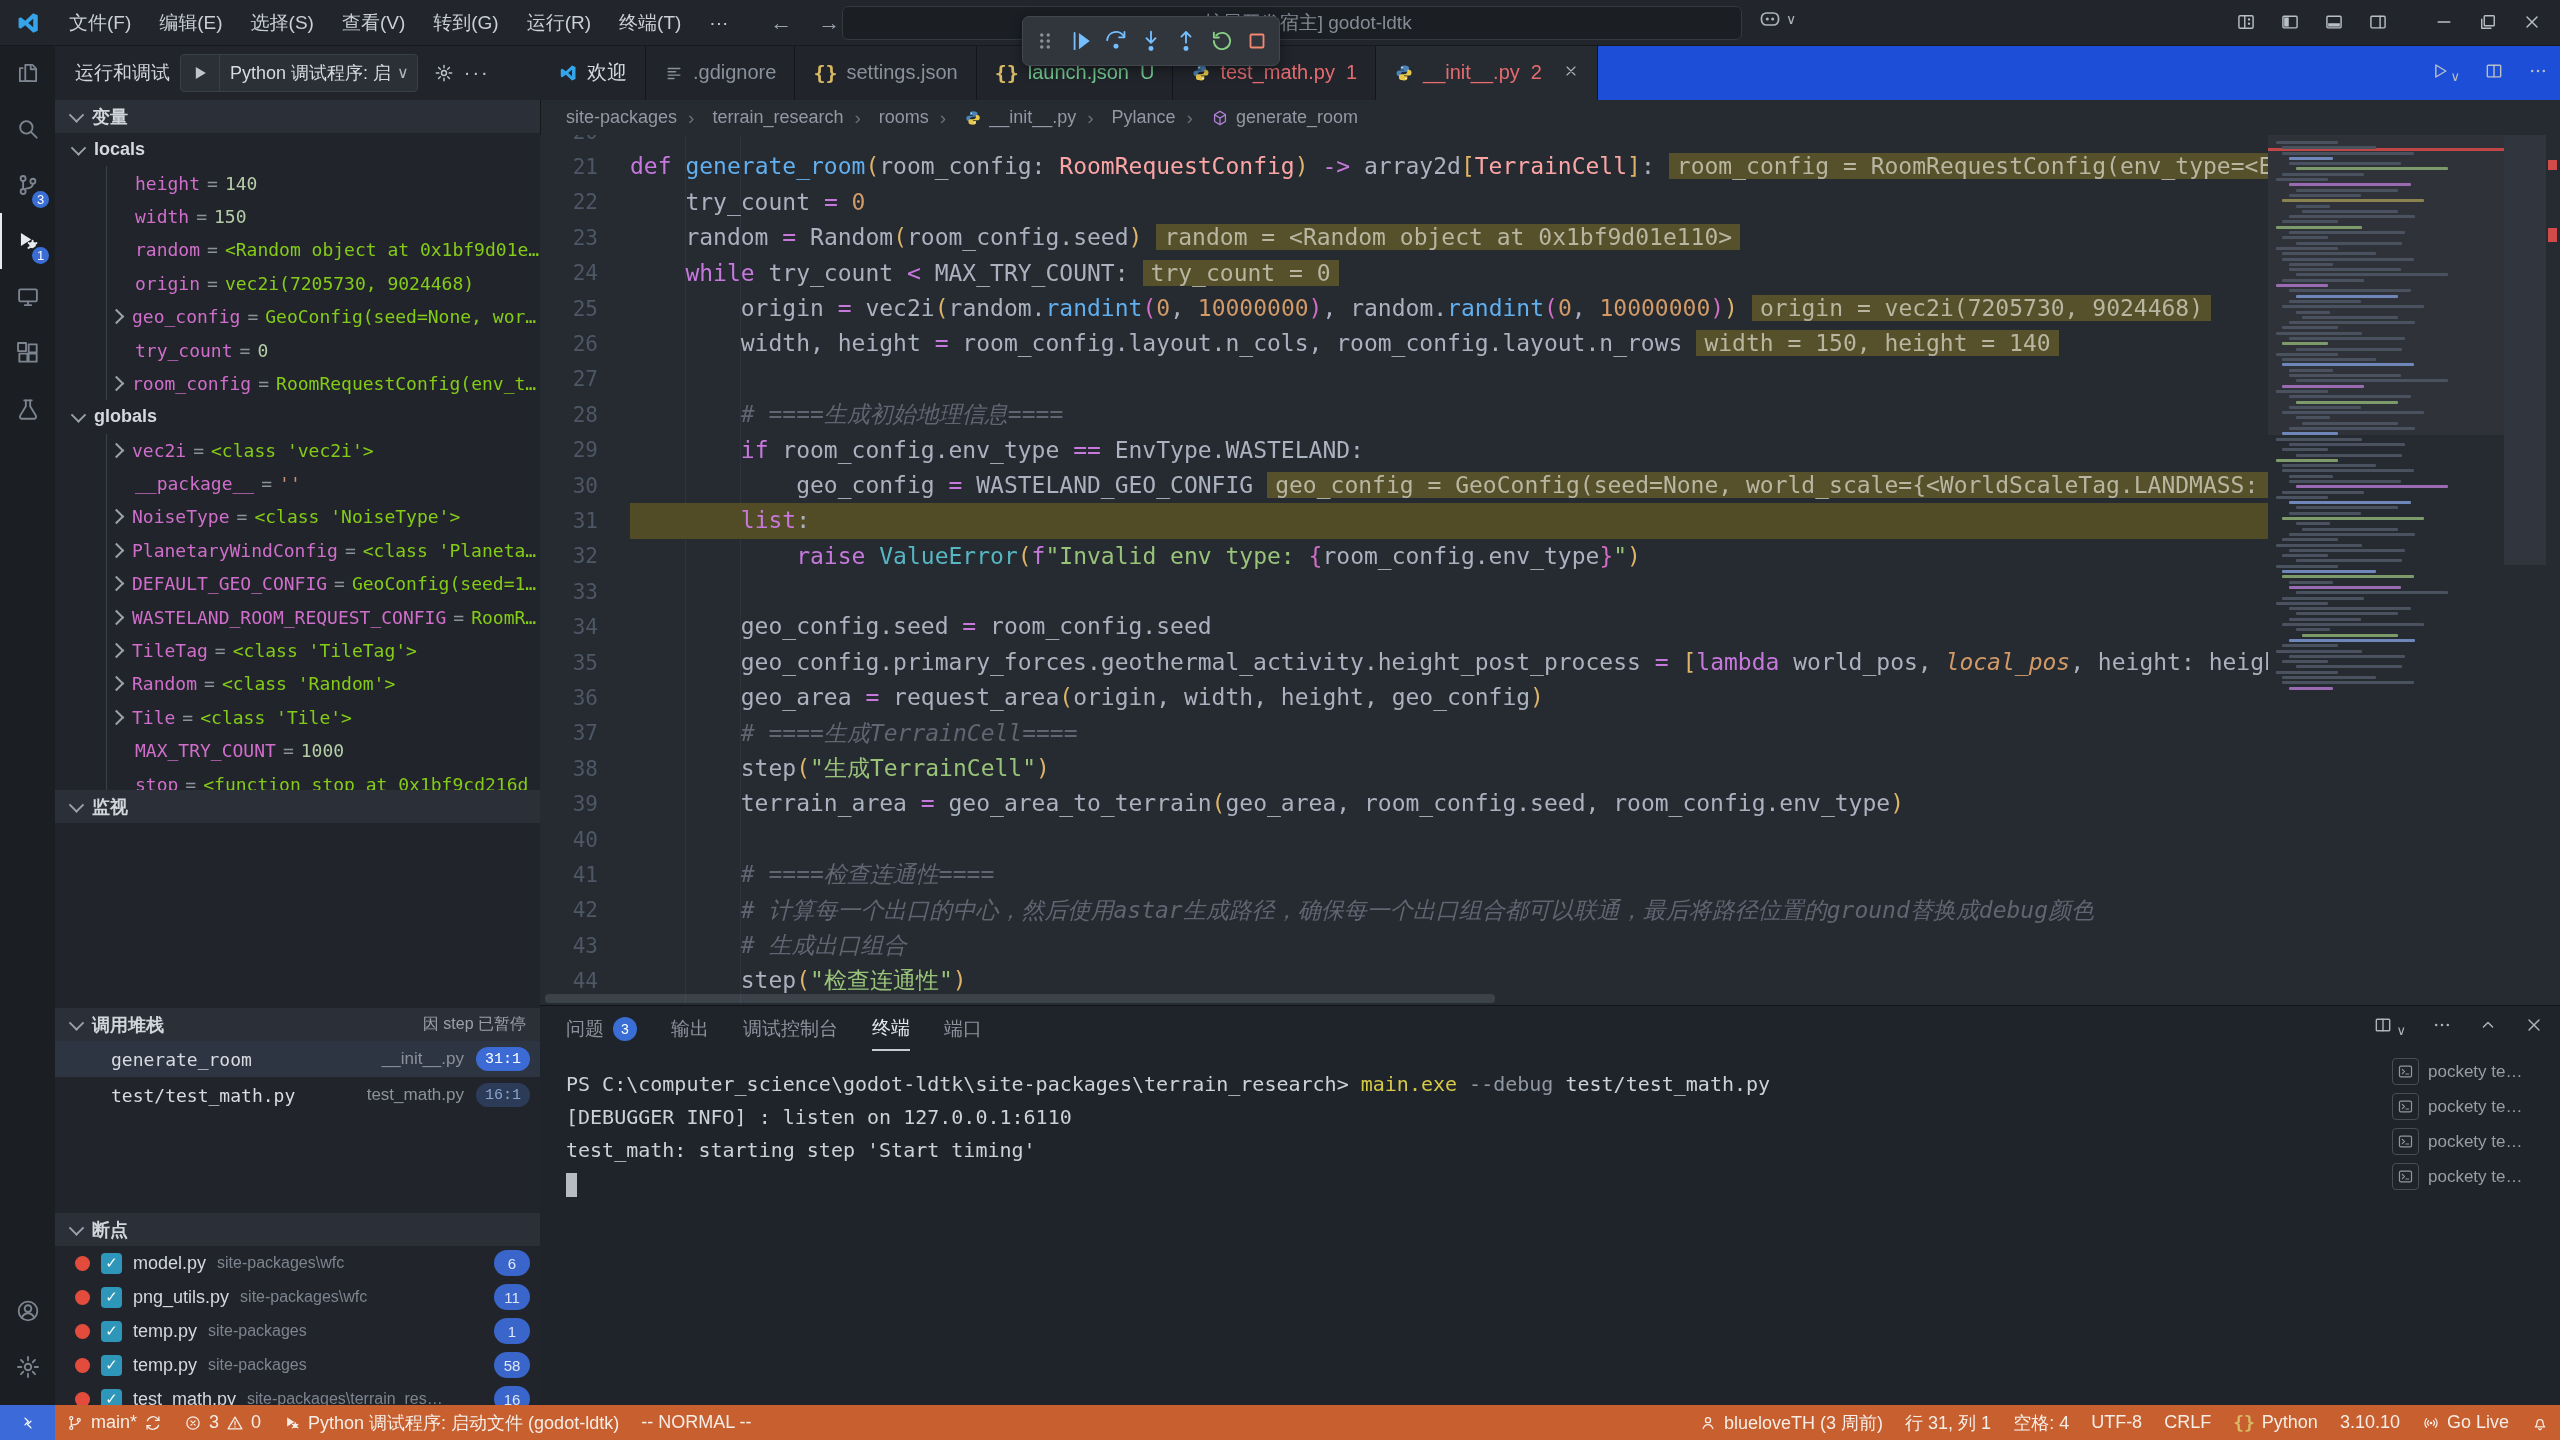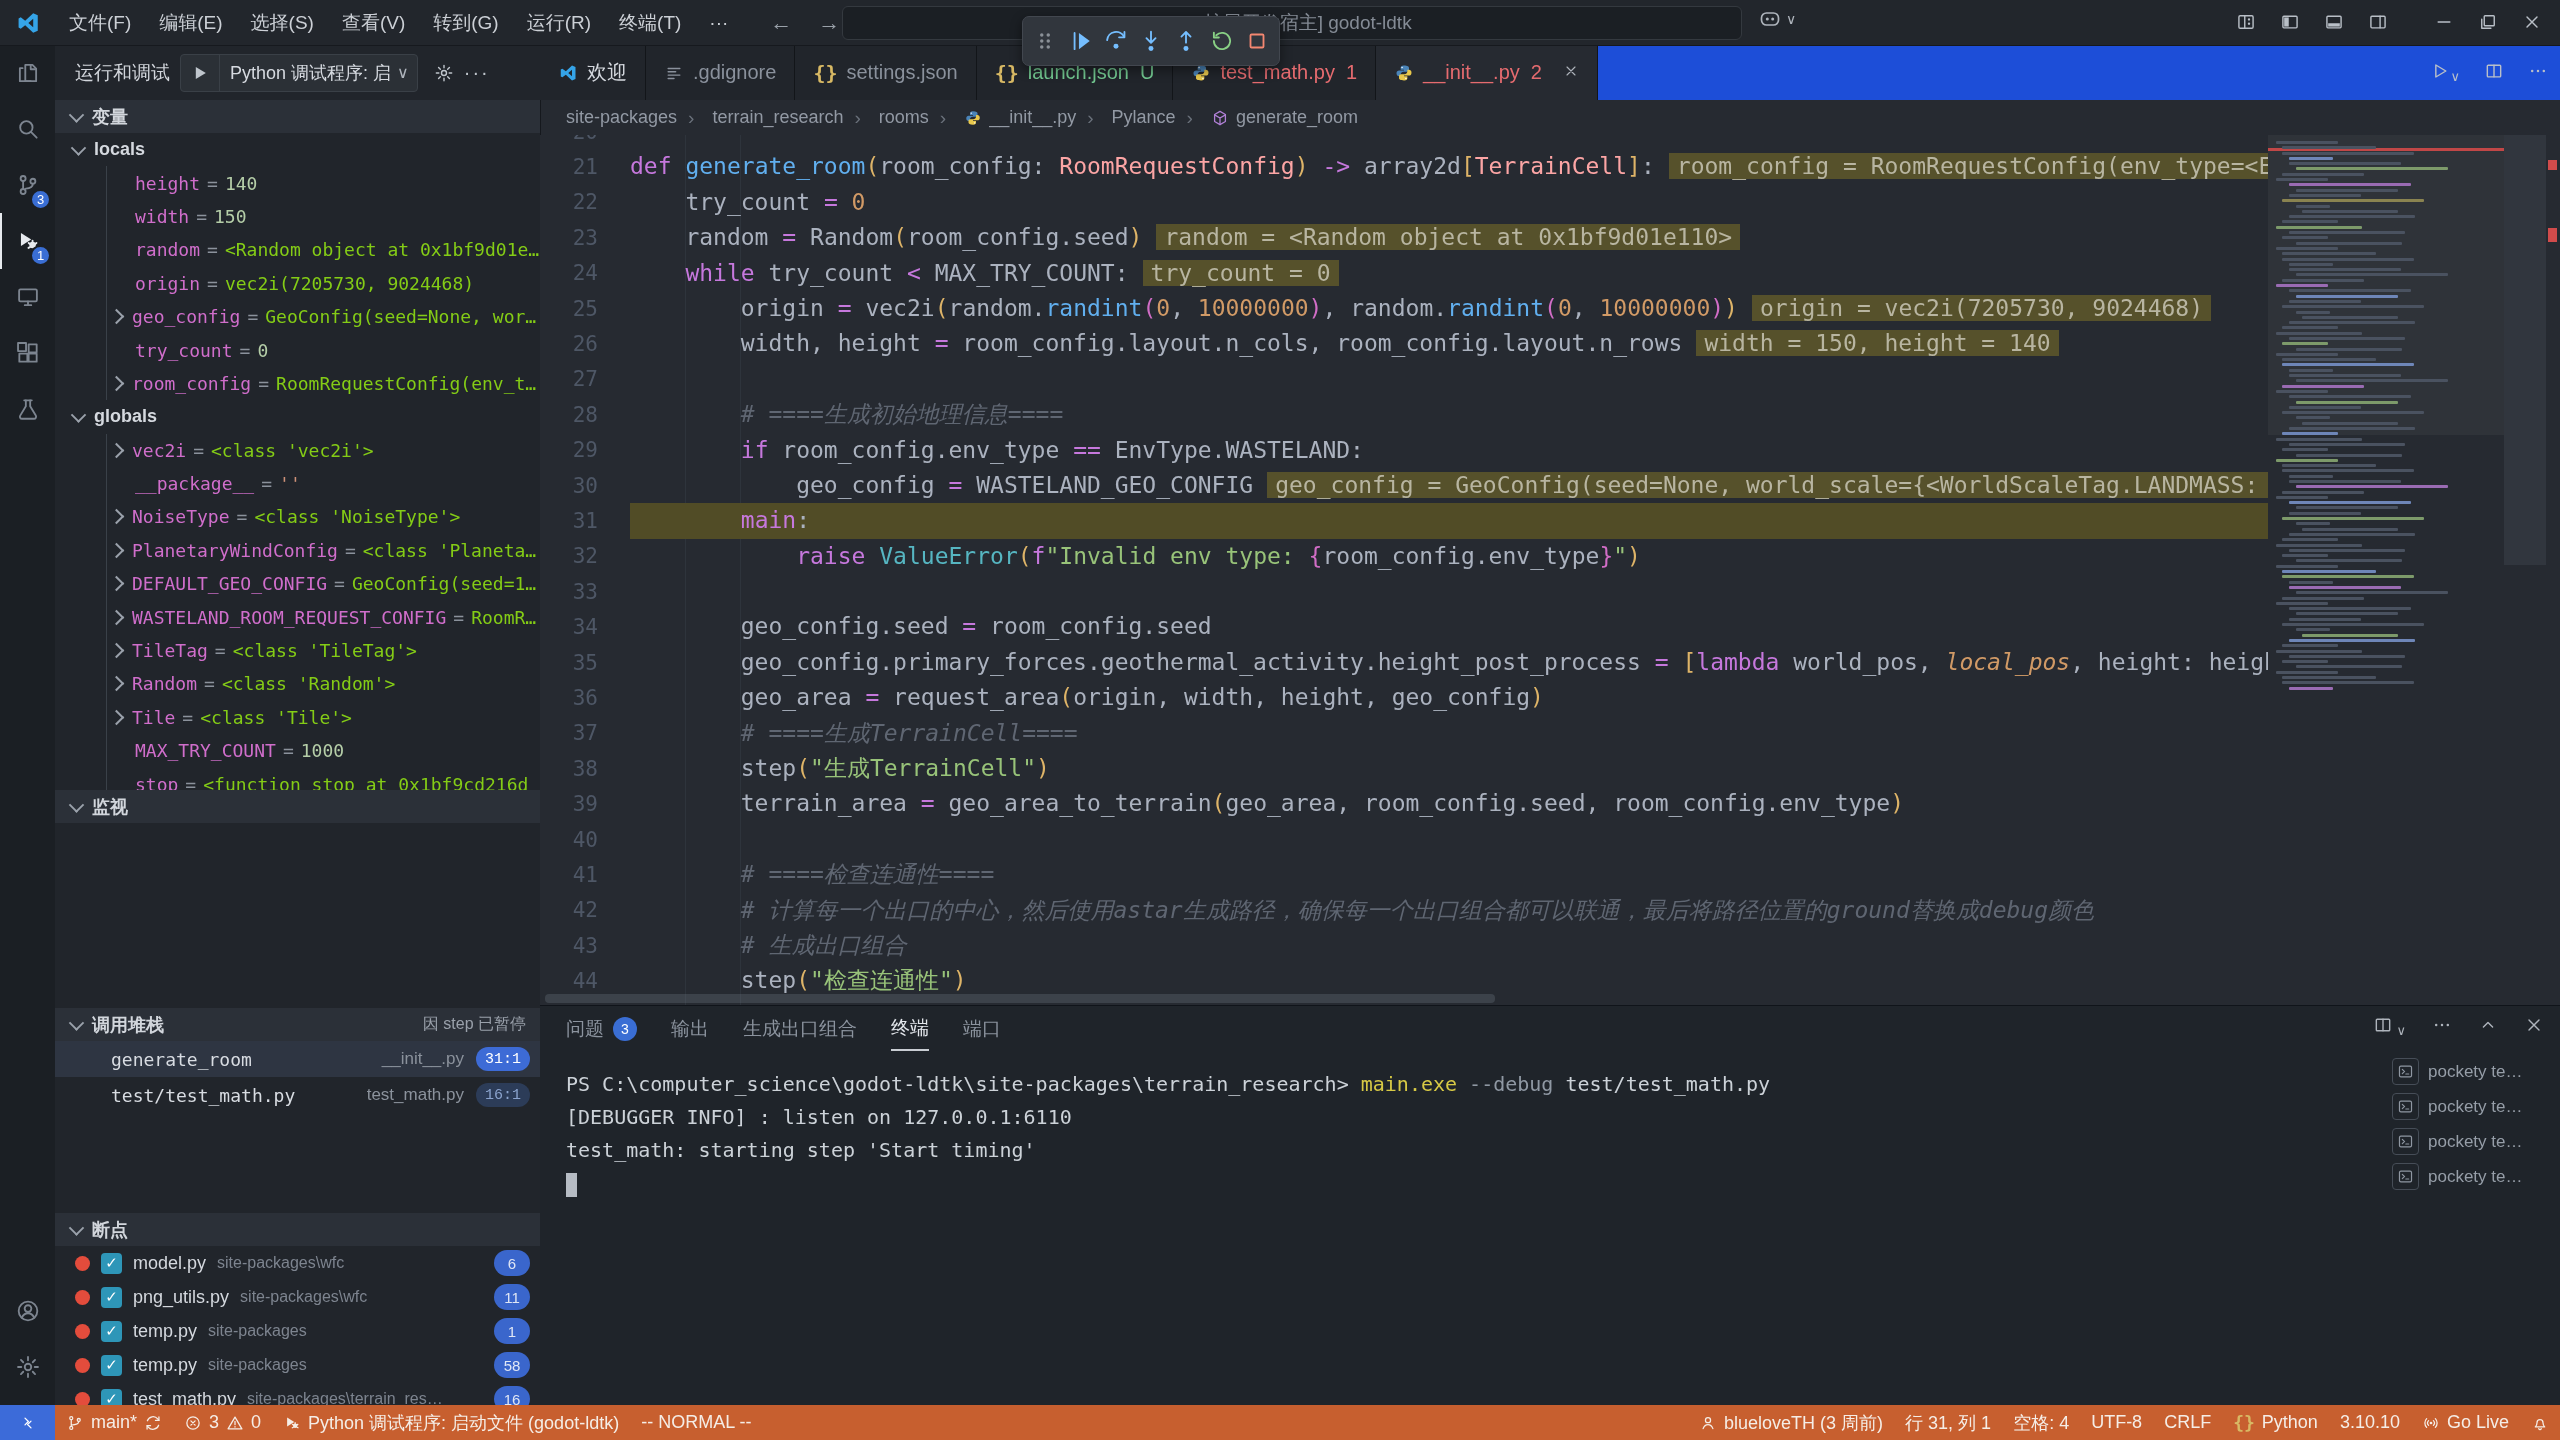--- a/index.html
+++ b/index.html
@@ -776,21 +776,21 @@
         <div class="crow">
           <div class="ln">29</div>
           <div class="lc"><span class="tk-d">        </span><span class="tk-k">if </span><span class="tk-d">room_config.env_type </span><span class="tk-k">==</span><span class="tk-d"> EnvType.WASTELAND:</span></div>
         </div>
         <div class="crow">
           <div class="ln">30</div>
           <div class="lc"><span class="tk-d">            geo_config </span><span class="tk-k">=</span><span class="tk-d"> WASTELAND_GEO_CONFIG</span><span class="hint">geo_config = GeoConfig(seed=None, world_scale={&lt;WorldScaleTag.LANDMASS: 'LANDMAS</span></div>
         </div>
         <div class="crow cur">
           <div class="ln">31</div>
-          <div class="lc"><span class="tk-d">        </span><span class="tk-k">main</span><span class="tk-d">:</span></div>
+          <div class="lc"><span class="tk-d">        </span><span class="tk-k">list</span><span class="tk-d">:</span></div>
         </div>
         <div class="crow">
           <div class="ln">32</div>
           <div class="lc"><span class="tk-d">            </span><span class="tk-k">raise </span><span class="tk-y">ValueError</span><span class="tk-b1">(</span><span class="tk-k">f</span><span class="tk-s">"Invalid env type: </span><span class="tk-b2">{</span><span class="tk-d">room_config.env_type</span><span class="tk-b2">}</span><span class="tk-s">"</span><span class="tk-b1">)</span></div>
         </div>
         <div class="crow">
           <div class="ln">33</div>
           <div class="lc"></div>
         </div>
         <div class="crow">
@@ -961,21 +961,21 @@
   <div class="panel">
     <div class="ptabs" id="ptabs">
         <div class="ptab">
           <span>问题</span>
           <span class="pbadge">3</span>
         </div>
         <div class="ptab">
           <span>输出</span>
         </div>
         <div class="ptab">
-          <span>生成出口组合</span>
+          <span>调试控制台</span>
         </div>
         <div class="ptab active">
           <span>终端</span>
         </div>
         <div class="ptab">
           <span>端口</span>
         </div>
       </div>
     <div class="picons" id="picons">
         <span><span class="icon i20">

